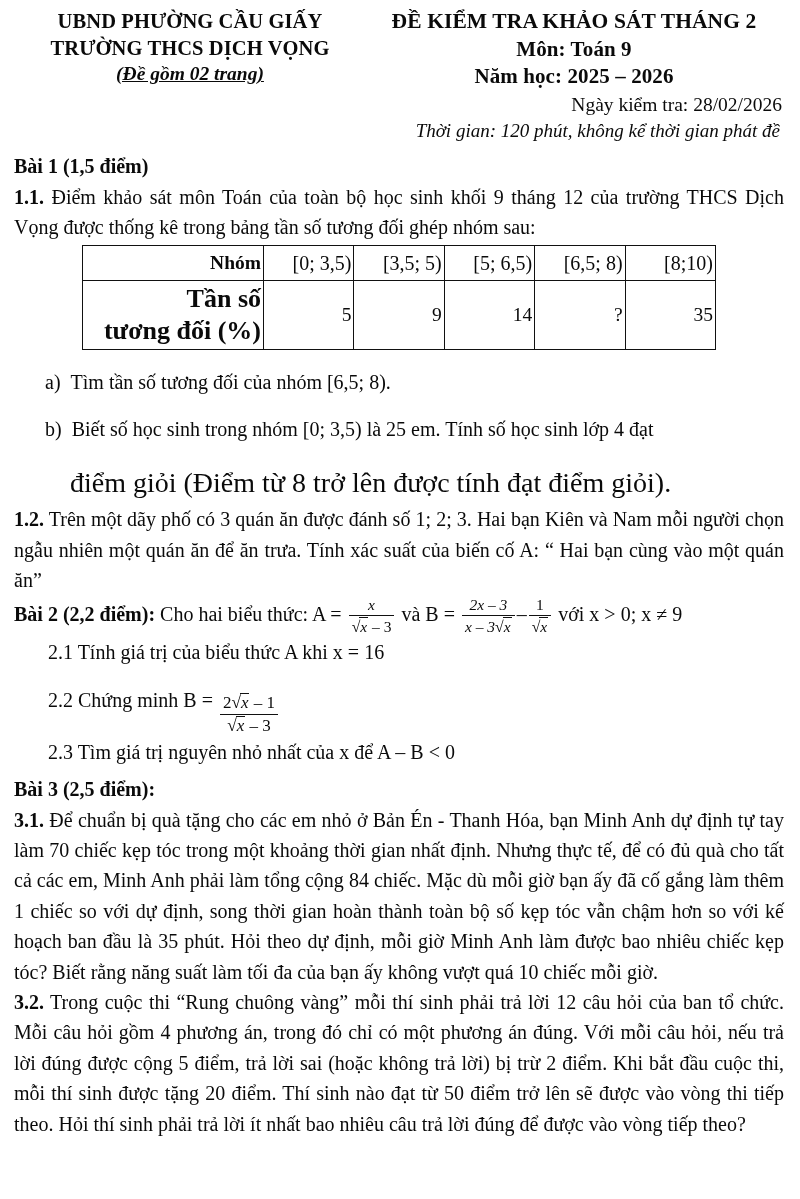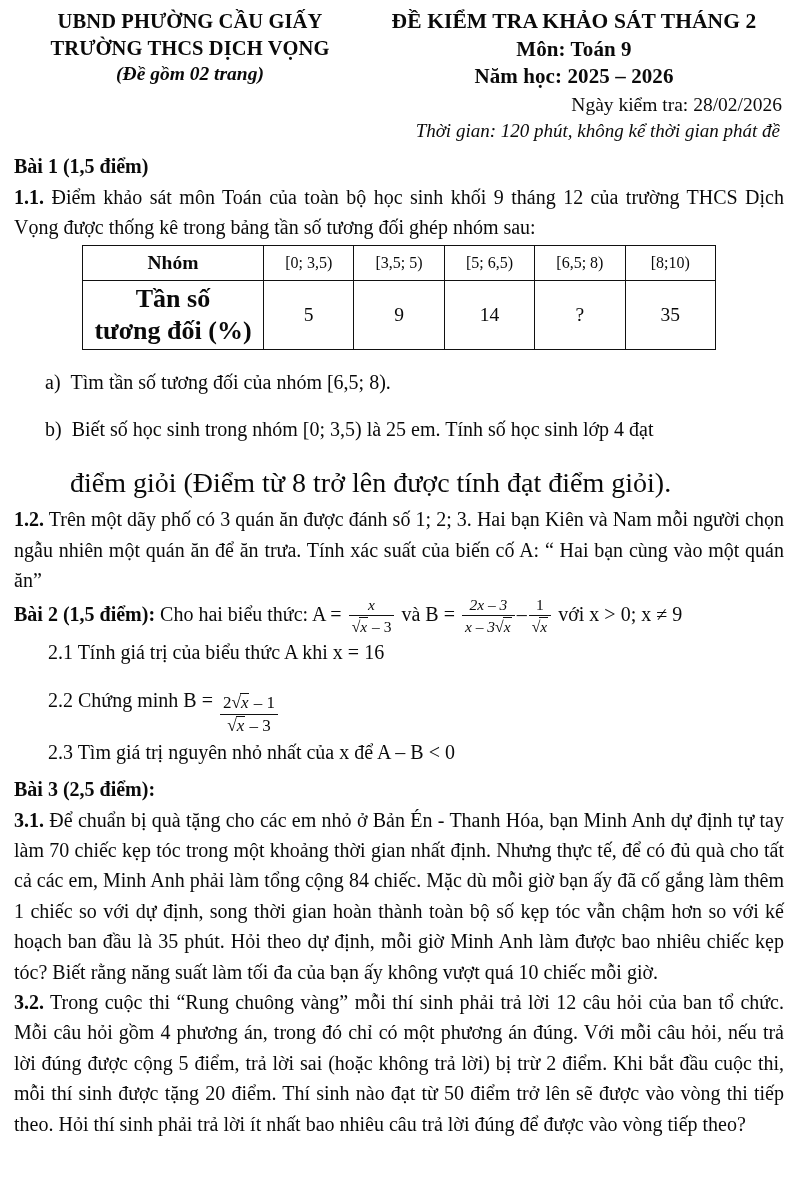--- a/index.html
+++ b/index.html
@@ -47,20 +47,21 @@
     line-height: 1.30;
     letter-spacing: 0.1px;
     white-space: nowrap;
   }
   .hdr-left .hdr-line { font-size: 20.5px; }
   .hdr-sub {
     font-style: italic;
     font-weight: bold;
     font-size: 19.5px;
     line-height: 1.34;
+    text-decoration: underline;
   }
   .hdr-plain {
     font-size: 19.5px;
     line-height: 1.42;
     font-weight: normal;
     text-align: right;
   }
   .hdr-ital {
     font-style: italic;
     font-size: 19px;
@@ -117,40 +118,40 @@
     justify-content: center;
     margin: 3px 0 2px 0;
   }
   table.freq {
     border-collapse: collapse;
     width: 634px;
     table-layout: fixed;
   }
   table.freq td, table.freq th {
     border: 1.6px solid #111;
-    text-align: center;
+    text-align: right;
     vertical-align: middle;
     font-size: 19px;
     padding: 2px 2px;
   }
   table.freq th.rowlab {
     font-weight: bold;
     font-size: 19.5px;
     width: 176px;
     line-height: 1.22;
   }
   table.freq td.rowlab {
     font-weight: bold;
     font-size: 26px;
     width: 176px;
     line-height: 1.22;
   }
   table.freq th.grp {
     font-weight: normal;
-    font-size: 16px;
+    font-size: 20px;
     height: 30px;
   }
   table.freq td.val {
     font-size: 19.5px;
     height: 56px;
   }
   .frac {
     display: inline-block;
     vertical-align: middle;
     text-align: center;
@@ -246,21 +247,21 @@
     </div>
 
     <p class="indent-ab"><span>a)</span>&nbsp;&nbsp;<span>Tìm tần số tương đối của nhóm [6,5; 8).</span></p>
 
     <p class="indent-ab"><span>b)</span>&nbsp;&nbsp;<span>Biết số học sinh trong nhóm [0; 3,5) là 25 em. Tính số học sinh lớp 4 đạt</span></p>
     <p class="hang2">điểm giỏi (Điểm từ 8 trở lên được tính đạt điểm giỏi).</p>
 
     <p class="para"><span class="lbl">1.2.</span><span> Trên một dãy phố có 3 quán ăn được đánh số 1; 2; 3. Hai bạn Kiên và Nam mỗi người chọn ngẫu nhiên một quán ăn để ăn trưa. Tính xác suất của biến cố A: “ Hai bạn cùng vào một quán ăn”</span></p>
 
     <p class="inline-math-line">
-      <span class="lbl">Bài 2 (1,5 điểm):</span><span> Cho hai biểu thức: A =</span>
+      <span class="lbl">Bài 2 (2,2 điểm):</span><span> Cho hai biểu thức: A =</span>
       <span class="frac">
         <span class="num it">x</span>
         <span class="den"><span class="sqrt"><span class="rad">√</span><span class="radicand">x</span></span><span> – 3</span></span>
       </span>
       <span>và B =</span>
       <span class="frac">
         <span class="num it">2x – 3</span>
         <span class="den"><span class="it">x – 3</span><span class="sqrt"><span class="rad">√</span><span class="radicand">x</span></span></span>
       </span><span>–</span><span class="frac">
         <span class="num">1</span>

